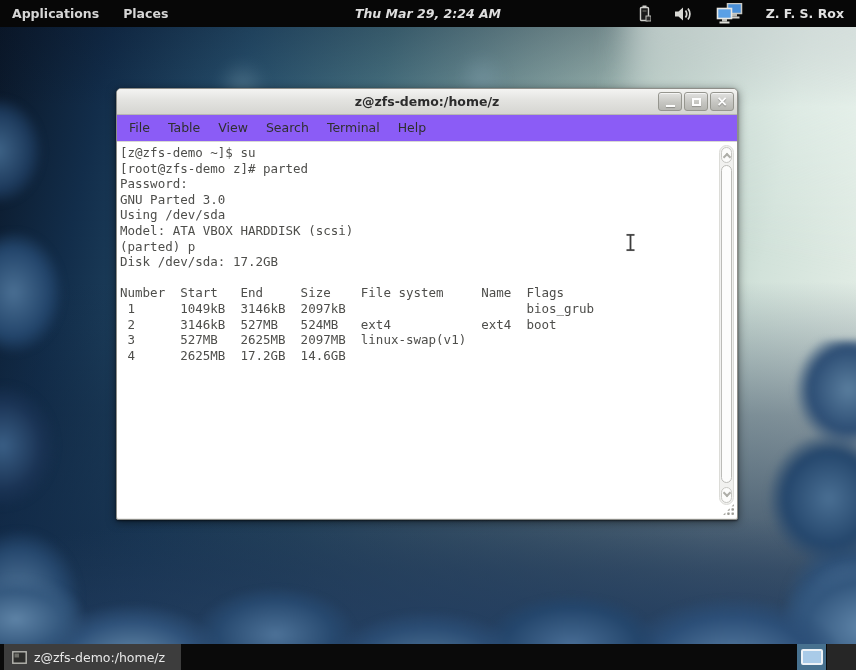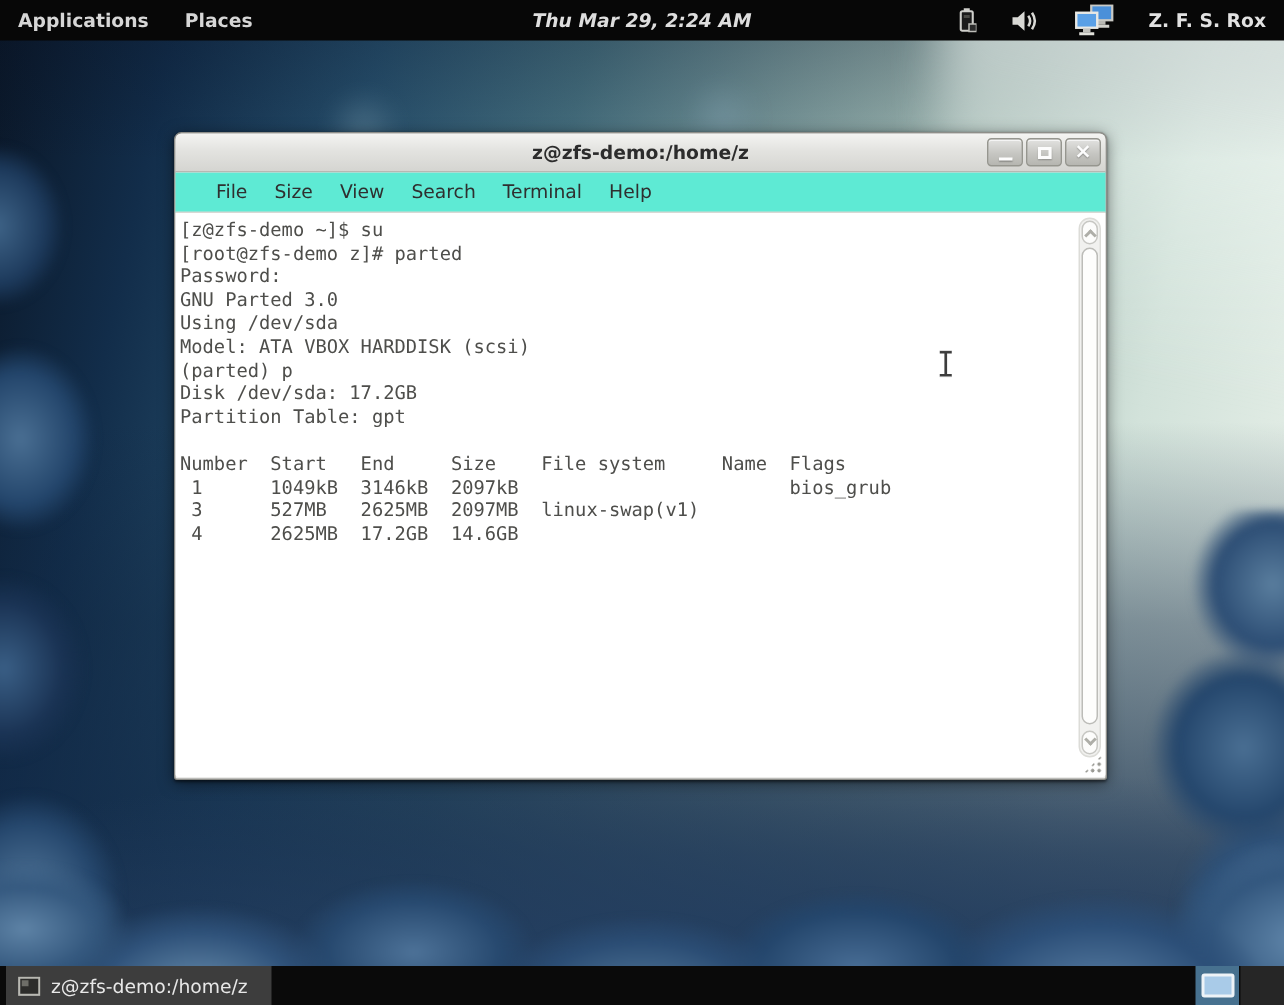--- a/index.html
+++ b/index.html
@@ -63,21 +63,21 @@
     border-bottom:1px solid #b7b7b2; text-align:center; }
   .titlebar .title { line-height:26px; font-size:12.5px; font-weight:bold; color:#2c2c2c; }
   .controls { position:absolute; right:3px; top:3px; display:flex; gap:2px; }
   .wbtn { width:24px; height:19px; border:1px solid #96968f; border-radius:3px;
     background:linear-gradient(180deg,#e2e2e0 0%,#c6c6c2 55%,#b6b6b1 100%);
     box-shadow:inset 0 1px 0 rgba(255,255,255,.65); display:flex; align-items:center; justify-content:center; }
   .glyph-min { width:9px; height:2px; background:#fdfdfd; margin-top:9px; box-shadow:0 1px 1px rgba(0,0,0,.25); }
   .glyph-max { width:9px; height:8px; border:2px solid #fdfdfd; box-shadow:0 1px 1px rgba(0,0,0,.2); }
   .glyph-close { color:#fdfdfd; font-size:14px; font-weight:bold; line-height:17px; text-shadow:0 1px 1px rgba(0,0,0,.3); }
 
-  .menubar { height:27px; background:#5eead4; border-bottom:1px solid #d8d8d4; display:flex; padding-left:18px; }
+  .menubar { height:27px; background:#8b5cf6; border-bottom:1px solid #d8d8d4; display:flex; padding-left:3px; }
   .menu-item { padding:0 9px; line-height:26px; font-size:12.5px; color:#2f2f2f; }
 
   .term { position:relative; height:376px; background:#ffffff; overflow:hidden; border-radius:0 0 2px 2px;padding-left:19px; }
   .term-text { position:absolute; left:3px; top:3px; right:20px;
     font-family:"DejaVu Sans Mono","Liberation Mono",monospace; font-size:12.5px; color:#4e4e4b; }
   .tline { height:15.6px; line-height:15.6px; white-space:pre; }
   .cursor { display:inline-block; width:7.5px; height:13px; background:#2e3436; vertical-align:-2px; }
 
   .scrollbar { position:absolute; top:3px; right:3px; width:15px; height:360px;
     background:#f1f1ef; border:1px solid #dcdcd8; border-radius:8px; }
@@ -168,41 +168,41 @@
             <span class="glyph-max"></span>
           </div>
         <div class="wbtn">
             <span class="glyph-close">×</span>
           </div>
       </div>
     </div>
 
     <div class="menubar">
       <span class="menu-item">File</span>
-      <span class="menu-item">Size</span>
+      <span class="menu-item">Table</span>
       <span class="menu-item">View</span>
       <span class="menu-item">Search</span>
       <span class="menu-item">Terminal</span>
       <span class="menu-item">Help</span>
     </div>
 
     <div class="term">
       <div class="term-text">
         <div class="tline">[z@zfs-demo ~]$ su</div>
         <div class="tline">[root@zfs-demo z]# parted</div>
         <div class="tline">Password: </div>
         <div class="tline">GNU Parted 3.0</div>
         <div class="tline">Using /dev/sda</div>
         <div class="tline">Model: ATA VBOX HARDDISK (scsi)</div>
         <div class="tline">(parted) p</div>
         <div class="tline">Disk /dev/sda: 17.2GB</div>
-        <div class="tline">Partition Table: gpt</div>
         <div class="tline"></div>
         <div class="tline">Number  Start   End     Size    File system     Name  Flags</div>
         <div class="tline"> 1      1049kB  3146kB  2097kB                        bios_grub</div>
+        <div class="tline"> 2      3146kB  527MB   524MB   ext4            ext4  boot</div>
         <div class="tline"> 3      527MB   2625MB  2097MB  linux-swap(v1)</div>
         <div class="tline"> 4      2625MB  17.2GB  14.6GB</div>
         <div class="tline"></div>
       </div>
 
       <div class="scrollbar">
         <div class="sb-btn up">
             <span class="chev c-up"></span>
           </div>
         <div class="sb-thumb"></div>

